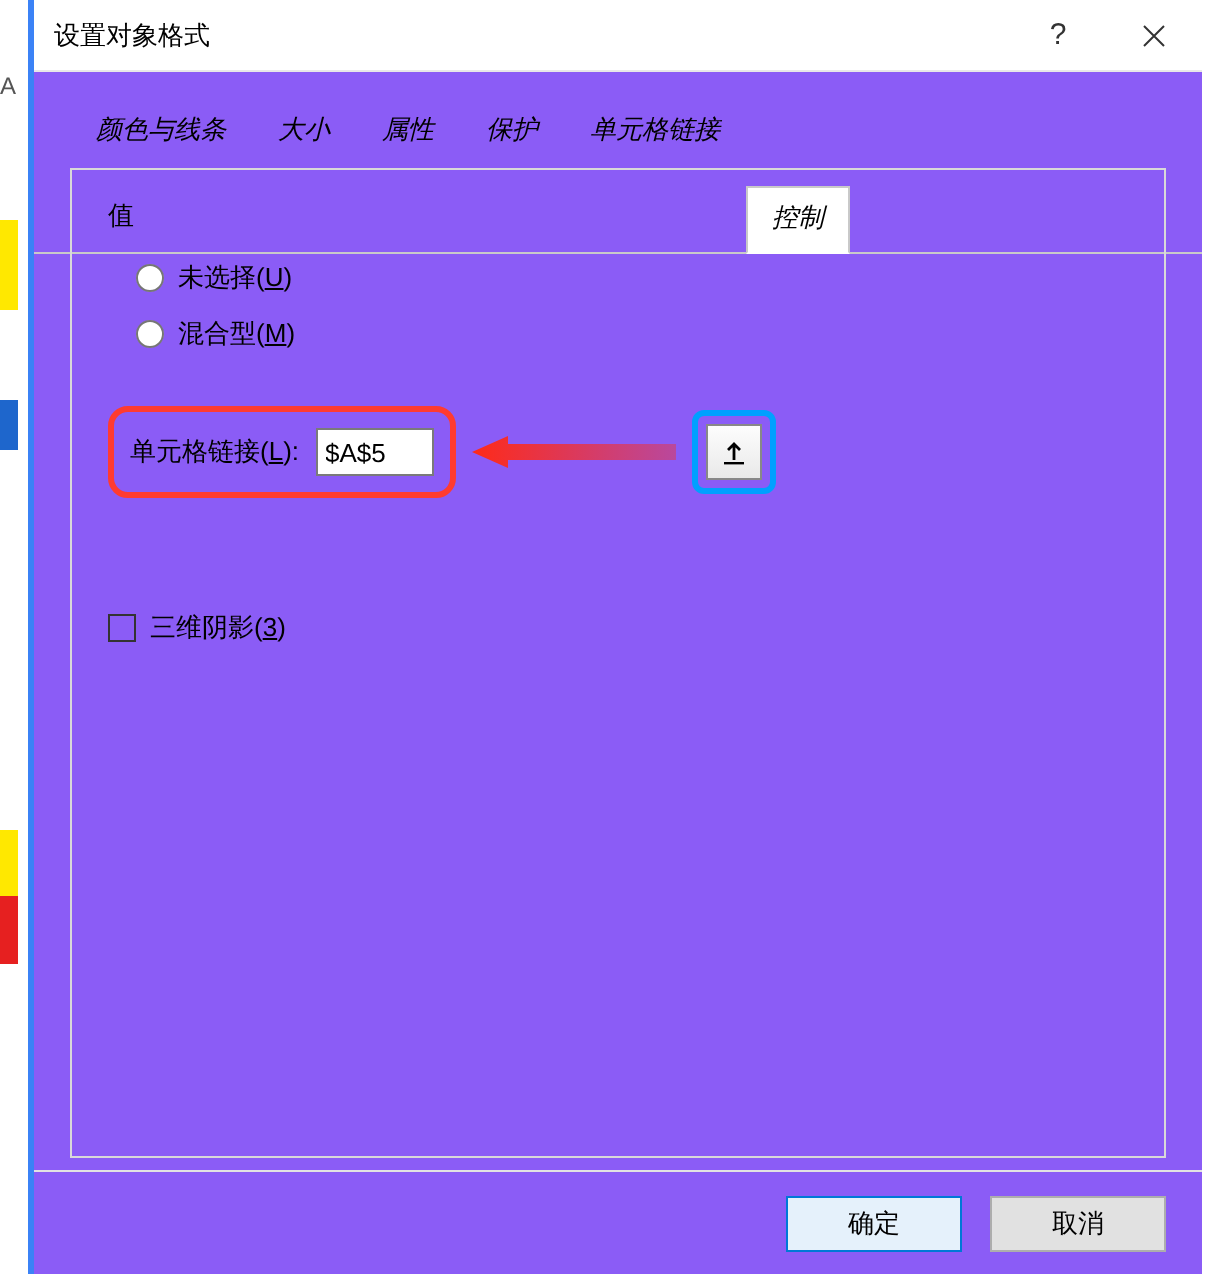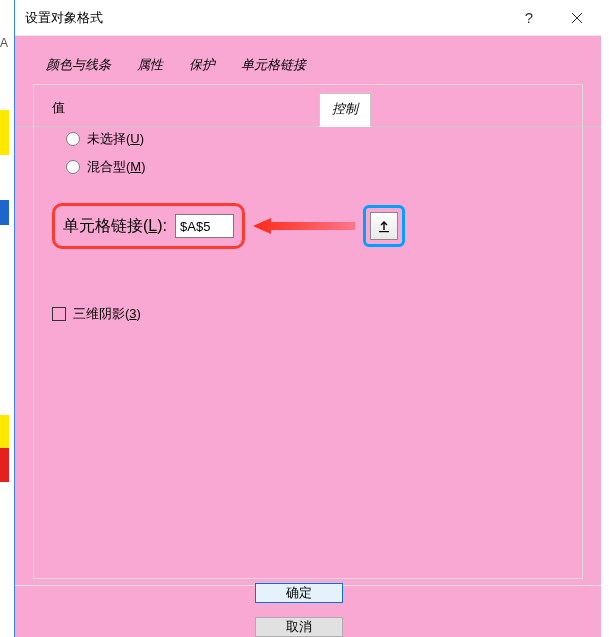--- a/index.html
+++ b/index.html
@@ -18,22 +18,22 @@
       left: 0; top: 0; bottom: 0; width: 9px;
       background: #fff;
     }
     .bg-stripe-left .yellow { position: absolute; left:0; right:0; height: 45px; background: #ffe800; }
     .bg-stripe-left .blue { position: absolute; left:0; right:0; height: 25px; background: #1e66cc; }
     .bg-a { position:absolute; left:0; top:36px; font-size:12px; color:#555; }
 
     .dialog {
       position: absolute;
       left: 14px; top: 0; right: 8px; bottom: 0;
-      background: #f9a8d4;
-      border-left: 1px solid #3b82f6;
+      background: #8b5cf6;
+      border-left: 3px solid #3b82f6;
     }
 
     .titlebar {
       height: 36px;
       background: #fff;
       display: flex;
       align-items: center;
       padding-left: 10px;
       border-bottom: 1px solid #e8e8e8;
     }
@@ -88,21 +88,21 @@
       height: 46px;
       position: relative;
     }
     .cell-link-box {
       border: 3px solid #ff3b30;
       border-radius: 10px;
       display:flex; align-items:center;
       padding: 6px 8px;
       height: 46px;
     }
-    .cell-link-label { font-size: 16px; margin-right: 8px; white-space:nowrap; }
+    .cell-link-label { font-size: 13px; margin-right: 8px; white-space:nowrap; }
     .cell-input {
       width: 59px; height: 24px;
       border: 1px solid #7a7a7a;
       padding: 2px 4px; font-size: 13px;
       font-family: inherit;
     }
 
     .arrow {
       margin-left: 8px;
     }
@@ -129,21 +129,20 @@
     .check-row .box {
       width: 14px; height:14px; border:1px solid #333; margin-right:7px;
     }
 
     .footer {
       position:absolute; left:0; right:0; bottom:0;
       height: 52px;
       display:flex; justify-content:flex-end; align-items:center;
       padding-right: 18px; gap: 14px;
       border-top: 1px solid #e2e2e2;
-      flex-direction: column;
     }
     .btn {
       min-width: 88px; height: 28px;
       border:1px solid #adadad;
       background:#e1e1e1;
       font-size:13px;
       display:flex; align-items:center; justify-content:center;
     }
     .btn.primary {
       border:1px solid #0078d7;
@@ -174,20 +173,21 @@
     </div>
     <div class="tbtn">
       <svg viewBox="0 0 12 12">
           <path d="M1 1 L11 11 M11 1 L1 11"></path>
         </svg>
     </div>
   </div>
 
   <div class="tabs">
     <div class="tab"><span>颜色与线条</span></div>
+    <div class="tab"><span>大小</span></div>
     <div class="tab"><span>属性</span></div>
     <div class="tab"><span>保护</span></div>
     <div class="tab"><span>单元格链接</span></div>
     <div class="tab active"><span>控制</span></div>
   </div>
 
   <div class="panel">
     <div class="group-label">值</div>
 
     <div class="radios">

